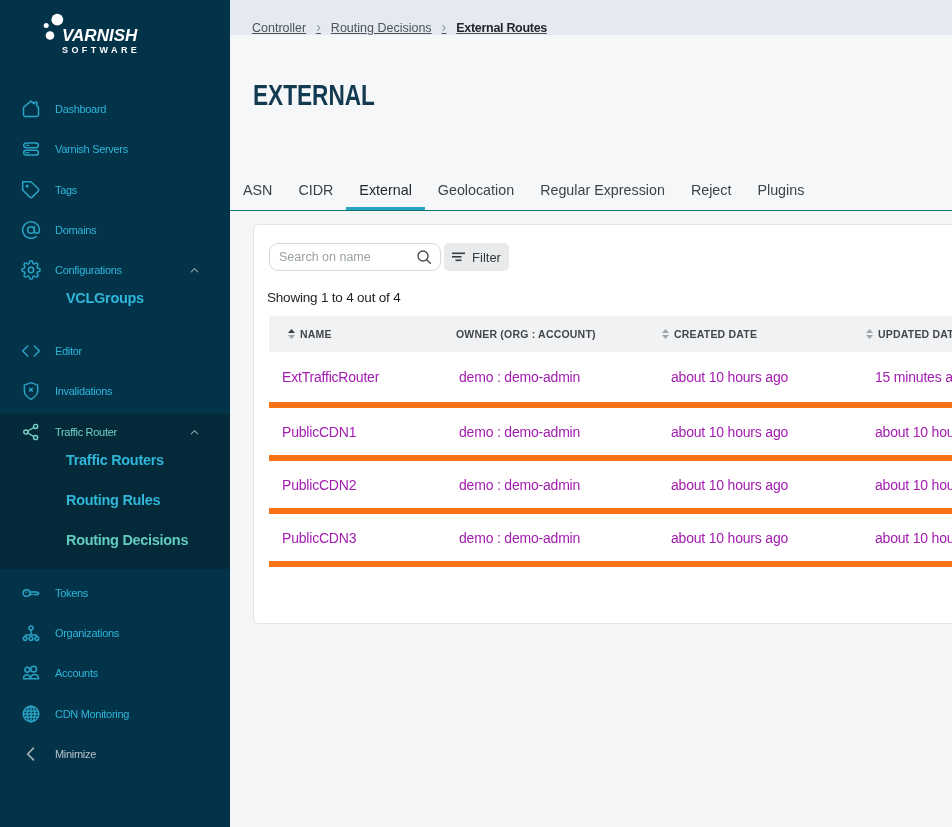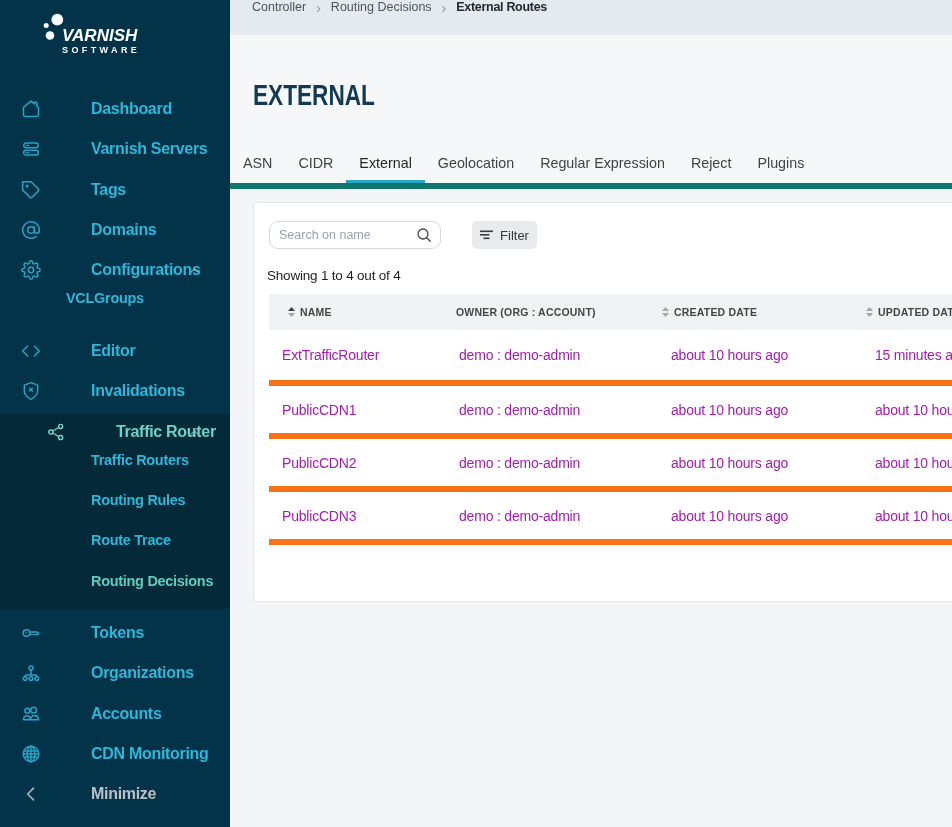--- a/index.html
+++ b/index.html
@@ -3,48 +3,48 @@
 <meta charset="utf-8">
 <style>
 * { margin:0; padding:0; box-sizing:border-box; }
 html,body { width:952px; height:827px; overflow:hidden; background:#f4f5f7;
   font-family:"Liberation Sans", sans-serif; }
 .sidebar { position:fixed; left:0; top:0; width:230px; height:827px; background:#033349; z-index:5; }
 .logo { position:absolute; left:0; top:0; width:230px; height:60px; }
 .nav { position:absolute; top:89px; left:0; width:230px; }
 .item { height:40.3px; display:flex; align-items:center; padding-left:21px; position:relative; }
 .item .ic { width:20px; height:20px; margin-right:14px; flex:0 0 20px; }
-.item .lbl { font-size:16px; font-weight:bold; color:#2fb6d9; letter-spacing:-0.3px; white-space:nowrap;margin-left:36px; }
+.item .lbl { font-size:11px; font-weight:normal; color:#2fb6d9; letter-spacing:-0.3px; white-space:nowrap; }
 .item .chev { position:absolute; right:30px; top:50%; margin-top:-5px; width:11px; height:11px; }
 .sub { height:40.3px; display:flex; align-items:flex-start; padding-left:66px; }
 .sub .lbl { font-size:14.5px; font-weight:bold; color:#2fb6d9; letter-spacing:-0.3px; }
 .group-active .item .lbl { color:#6fd2c4; }
-.group-active { background:transparent; position:relative;padding-left:25px; }
+.group-active { background:transparent; position:relative; }
 .group-active::before { content:""; position:absolute; left:0; right:0; top:3px; bottom:4px; background:#042938; }
 .group-active > div { position:relative; }
 .sub.active .lbl { color:#62cbbd; }
 .item.minimize .lbl { color:#b7c1c7; }
 .main { margin-left:230px; width:722px; height:827px; position:relative; }
-.crumbs { height:35px; background:#e5e9f0; display:flex; align-items:flex-start; padding-left:22px;
-  font-size:12.5px; color:#4d5559; }
+.crumbs { height:35px; background:#e5e9f0; display:flex; align-items:flex-end; padding-left:22px;
+  font-size:12.5px; color:#4d5559;text-decoration:underline; }
 .crumbs b { color:#22282b; font-weight:bold; letter-spacing:-0.3px; }
 .crumbs .sep { margin:0 10px; color:#8d989d; font-size:14px; }
-.head { background:#f6f7f8; height:154px; position:relative; border-bottom:6px solid #0f766e; }
+.head { background:#f6f7f8; height:176px; position:relative; border-bottom:1px solid #0f766e; }
 .head h1 { position:absolute; left:23px; top:44px; font-size:29px; color:#123a50; transform:scaleX(0.78); transform-origin:left; white-space:nowrap; }
 .tabs { position:absolute; left:0; bottom:0; display:flex; }
 .tab { padding:0 13px 12px 13px; font-size:14.3px; color:#3e4346; }
 .tab.active { color:#24282a; border-bottom:3px solid #2aa4c4; padding-bottom:9px; }
 .body { background:#f4f5f7; height:649px; padding:13px 0 0 23px; }
 .card { width:840px; height:400px; background:#fff; border:1px solid #e2e5e6; border-radius:5px;
   padding:18px 15px 0 15px; }
 .toolbar { display:flex; align-items:center; }
 .search { width:172px; height:28px; border:1px solid #d6dadc; border-radius:9px; background:#fff;
   display:flex; align-items:center; padding:0 8px 0 9px; }
 .search span { font-size:12.5px; color:#9ba2a6; flex:1; }
-.fbtn { margin-left:31px; width:65px; height:28px; background:#e8eaeb; border-radius:5px;
+.fbtn { margin-left:3px; width:65px; height:28px; background:#e8eaeb; border-radius:5px;
   display:flex; align-items:center; justify-content:center; font-size:13px; color:#36393b; }
 .showing { margin-top:19px; font-size:13.5px; letter-spacing:-0.2px; color:#1d2022; margin-left:-2px; }
 table { margin-top:11px; border-collapse:collapse; table-layout:fixed; width:810px; }
 th { height:36px; background:#f1f2f3; font-size:10.5px; color:#434649; text-align:left;
   letter-spacing:0.2px; font-weight:bold; }
 th .thw { display:flex; align-items:center; }
 td { height:53px; border-bottom:6px solid #f97316; font-size:14px; letter-spacing:-0.2px; color:#a21caf; padding-left:13px; }
 th:nth-child(1) { width:177px; padding-left:19px; }
 th:nth-child(2) { width:212px; padding-left:10px; }
 th:nth-child(3) { width:204px; padding-left:4px; }
@@ -130,23 +130,20 @@
           <svg class="chev" viewBox="0 0 24 24" fill="none" stroke="#93aab4" stroke-width="2.2" stroke-linejoin="round" stroke-linecap="round">
             <path d="M5 15 L12 8 L19 15"></path>
           </svg>
         </div>
       <div class="sub">
           <span class="lbl">Traffic Routers</span>
         </div>
       <div class="sub">
           <span class="lbl">Routing Rules</span>
         </div>
-      <div class="sub">
-          <span class="lbl">Route Trace</span>
-        </div>
       <div class="sub active">
           <span class="lbl">Routing Decisions</span>
         </div>
     </div>
     <div class="item">
         <svg class="ic" viewBox="0 0 24 24" fill="none" stroke="#2aa2c3" stroke-width="1.8" stroke-linejoin="round" stroke-linecap="round">
           <circle cx="6.6" cy="12" r="4"></circle>
           <circle cx="5.9" cy="11.2" r="1" fill="#2aa2c3" stroke="none"></circle>
           <path d="M10.7 10.8 H19.4 L21.4 12.4 L19.2 14.2 M19.2 13.9 H15.7 M13.4 13.9 H11"></path>
         </svg>

